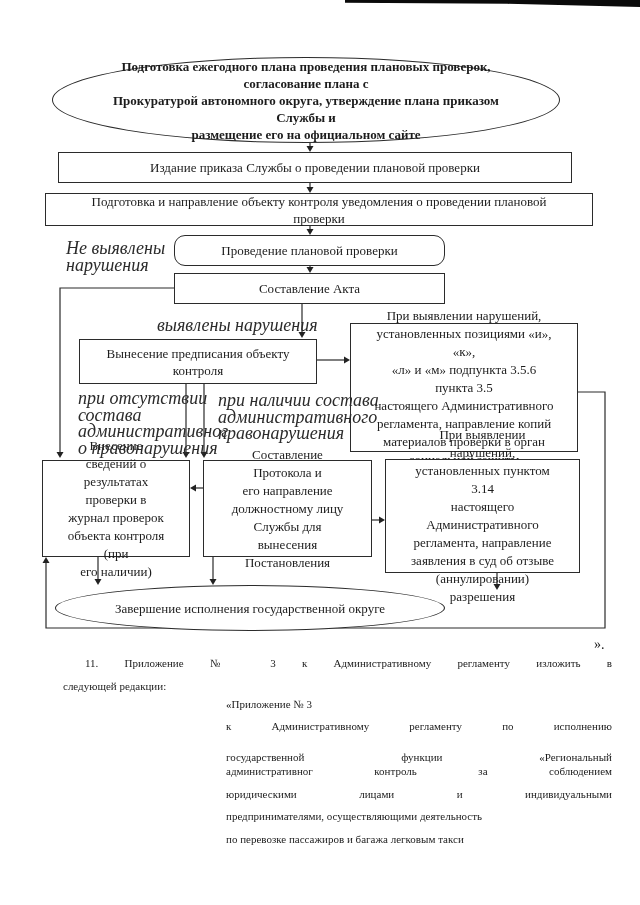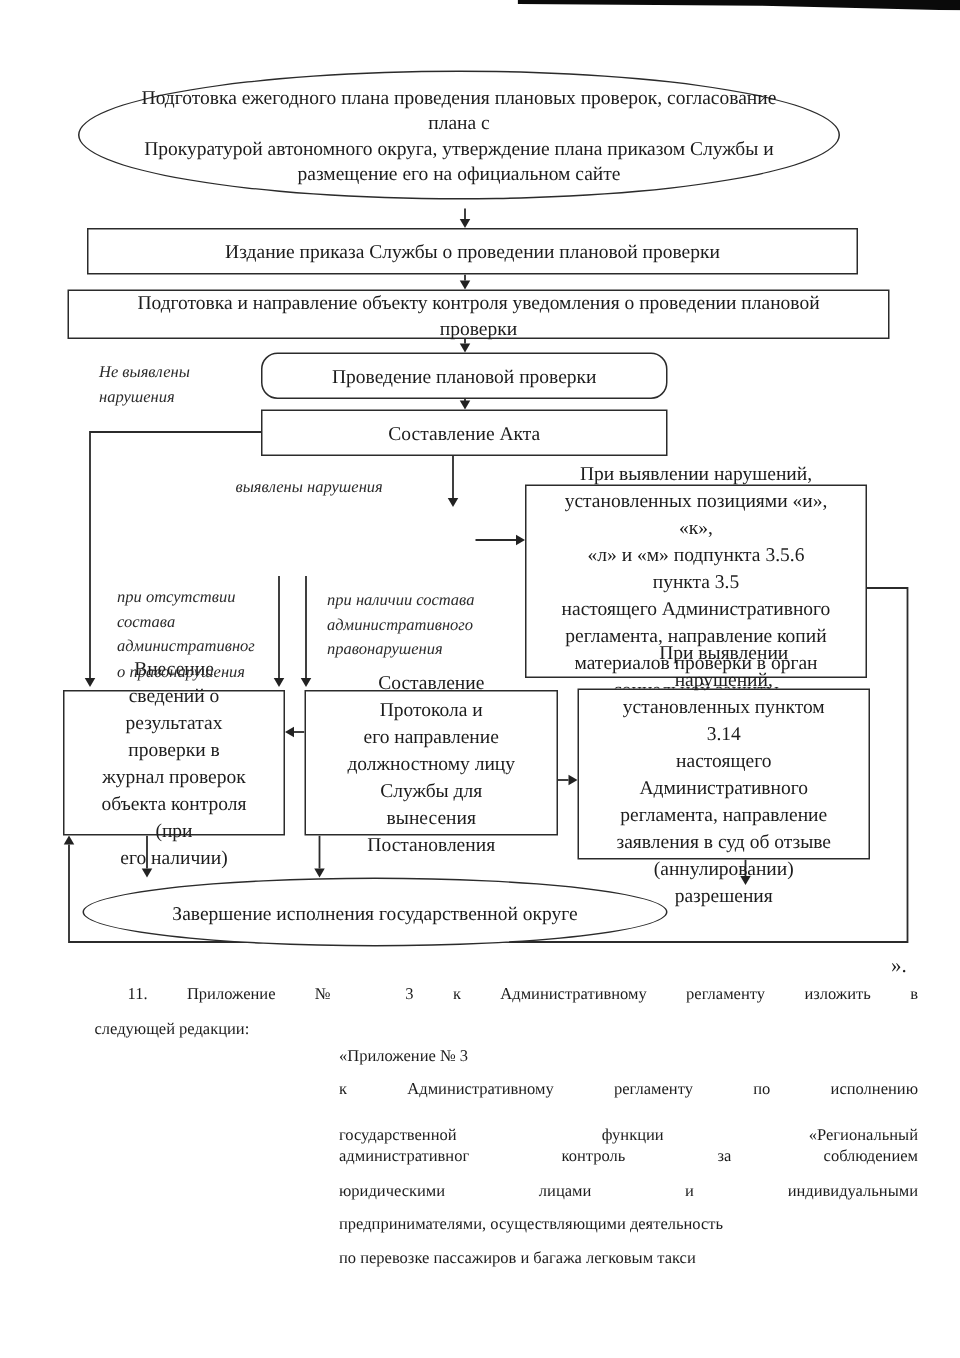--- a/index.html
+++ b/index.html
@@ -14,21 +14,21 @@
   }
   svg.connectors { position:absolute; left:0; top:0; z-index:0; }
   .node {
     position:absolute; box-sizing:border-box; border:1px solid #2b2b2b; background:#fff;
     display:flex; align-items:center; justify-content:center; text-align:center;
     font-size:13px; line-height:17px; white-space:pre-line; z-index:1; padding:2px 22px;
   }
   .ellipse { border-radius:50%; }
   .lh18 { line-height:18px; }
   .lbl {
-    position:absolute; font-style:italic; font-size:11px; line-height:16.5px;
+    position:absolute; font-style:italic; font-size:18px; line-height:16.5px;
     white-space:pre-line; color:#2b2b2b; z-index:2;
   }
   .para-line { position:absolute; font-size:11px; line-height:21px; color:#1c1c1c; z-index:2; }
   .just { text-align:justify; text-align-last:justify; }
   .quote-close { position:absolute; font-size:14px; z-index:2; }
 </style>
 </head>
 <body>
 
 <div class="page">
@@ -65,32 +65,34 @@
       <polygon points="200.5,452 207.5,452 204,458"></polygon>
       <polygon points="379,516.5 379,523.5 385,520"></polygon>
       <polygon points="196,484.5 196,491.5 190,488"></polygon>
       <polygon points="94.5,579 101.5,579 98,585"></polygon>
       <polygon points="209.5,579 216.5,579 213,585"></polygon>
       <polygon points="493.5,584 500.5,584 497,590"></polygon>
       <polygon points="42.5,563 49.5,563 46,557"></polygon>
     </g>
   </svg>
 
-  <div class="node ellipse" style="left:52px; top:47px; width:508px; height:86px; padding:4px 34px;">Подготовка ежегодного плана проведения плановых проверок, согласование плана с
+  <div class="node ellipse" style="left:52px; top:57px; width:508px; height:86px; padding:4px 34px;font-weight:bold;">Подготовка ежегодного плана проведения плановых проверок, согласование плана с
 Прокуратурой автономного округа, утверждение плана приказом Службы  и
 размещение его на официальном сайте</div>
 
   <div class="node" style="left:58px; top:152px; width:514px; height:31px;">Издание приказа Службы о проведении плановой проверки</div>
 
   <div class="node" style="left:45px; top:193px; width:548px; height:33px;">Подготовка и направление объекту контроля уведомления  о проведении плановой проверки</div>
 
   <div class="node" style="left:174px; top:235px; width:271px; height:31px;border-radius:11px;">Проведение плановой проверки</div>
 
   <div class="node" style="left:174px; top:273px; width:271px; height:31px;">Составление Акта</div>
 
+  <div class="node" style="left:79px; top:339px; width:238px; height:45px;">Вынесение предписания объекту
+контроля</div>
 
   <div class="node lh18" style="left:350px; top:323px; width:228px; height:129px;">При выявлении нарушений,
 установленных позициями «и», «к»,
 «л» и «м» подпункта 3.5.6 пункта 3.5
 настоящего Административного
 регламента, направление копий
 материалов проверки в орган
 социальной защиты</div>
 
   <div class="node lh18" style="left:42px; top:460px; width:148px; height:97px;">Внесение сведений  о

